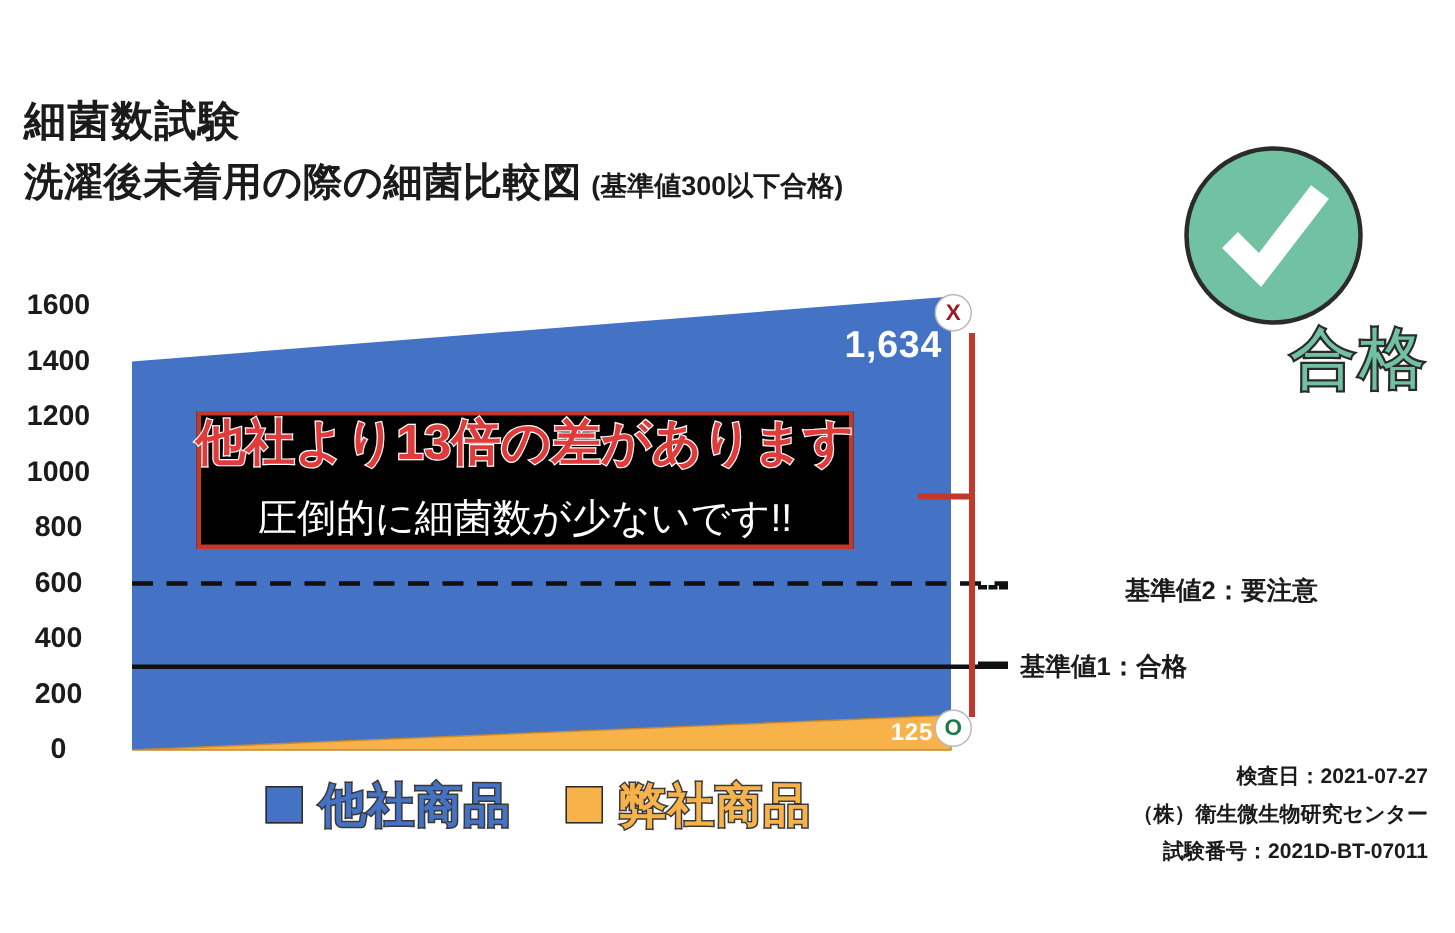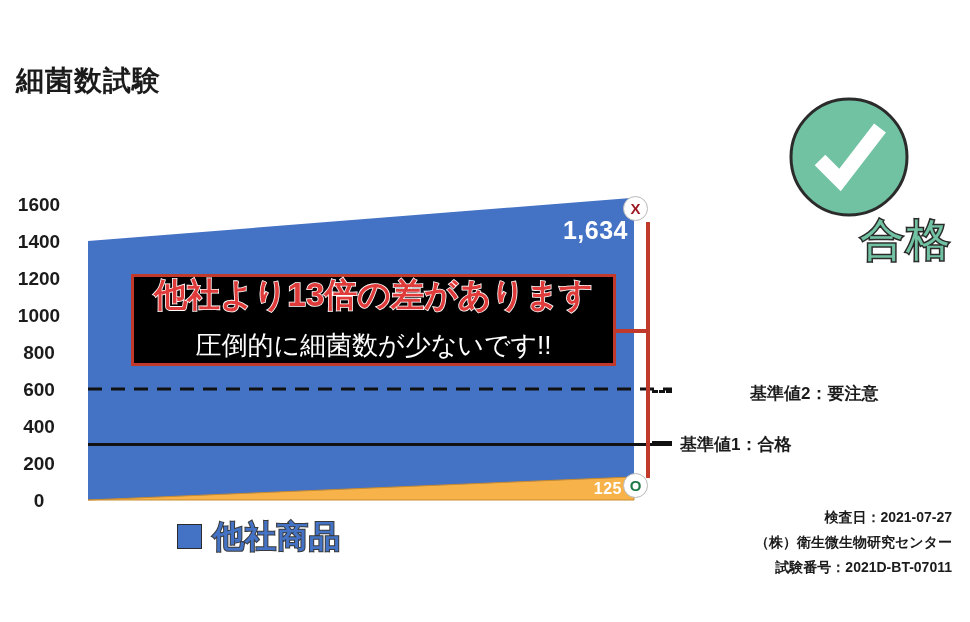--- a/index.html
+++ b/index.html
@@ -190,21 +190,21 @@
     width: 20px;
     height: 0;
     border-top: 3px solid #111111;
   }
 
   
   .callout {
     position: absolute;
     left: 131px;
     top: 274px;
-    width: 485px;
+    width: 438px;
     height: 92px;
     background: #000000;
     border: 3px solid #c0392b;
     box-sizing: border-box;
     display: flex;
     flex-direction: column;
     align-items: center;
     justify-content: center;
     padding: 2px 0 4px;
   }
@@ -275,20 +275,24 @@
     white-space: nowrap;
   }
 </style>
 </head>
 <body>
 
 <div id="stage">
 
   <div class="title-block">
     <div class="main-title">細菌数試験</div>
+    <div class="subtitle-row">
+      <span class="subtitle">洗濯後未着用の際の細菌比較図</span>
+      <span class="subtitle-note">(基準値300以下合格)</span>
+    </div>
   </div>
 
   <div class="badge">
     <svg class="badge-circle" viewBox="0 0 122 122">
       <circle cx="61" cy="61" r="58" fill="#71c2a2" stroke="#2b2b2b" stroke-width="3"></circle>
       <path d="M32 64 L52 84 L92 32" fill="none" stroke="#ffffff" stroke-width="15" stroke-linecap="butt" stroke-linejoin="miter"></path>
     </svg>
     <div class="badge-label">合格</div>
   </div>
 
@@ -335,20 +339,24 @@
   <div class="callout">
     <div class="callout-line1">他社より13倍の差があります</div>
     <div class="callout-line2">圧倒的に細菌数が少ないです!!</div>
   </div>
 
   <div class="legend">
     <div class="legend-item">
       <span class="legend-swatch" style="background:#4472c4"></span>
       <span class="legend-text" style="color:#4472c4">他社商品</span>
     </div>
+    <div class="legend-item">
+      <span class="legend-swatch" style="background:#f7b24a"></span>
+      <span class="legend-text" style="color:#f7b24a">弊社商品</span>
+    </div>
   </div>
 
   <div class="footer">
     <div class="footer-line">検査日：2021-07-27</div>
     <div class="footer-line">（株）衛生微生物研究センター</div>
     <div class="footer-line">試験番号：2021D-BT-07011</div>
   </div>
 
 </div>
 

